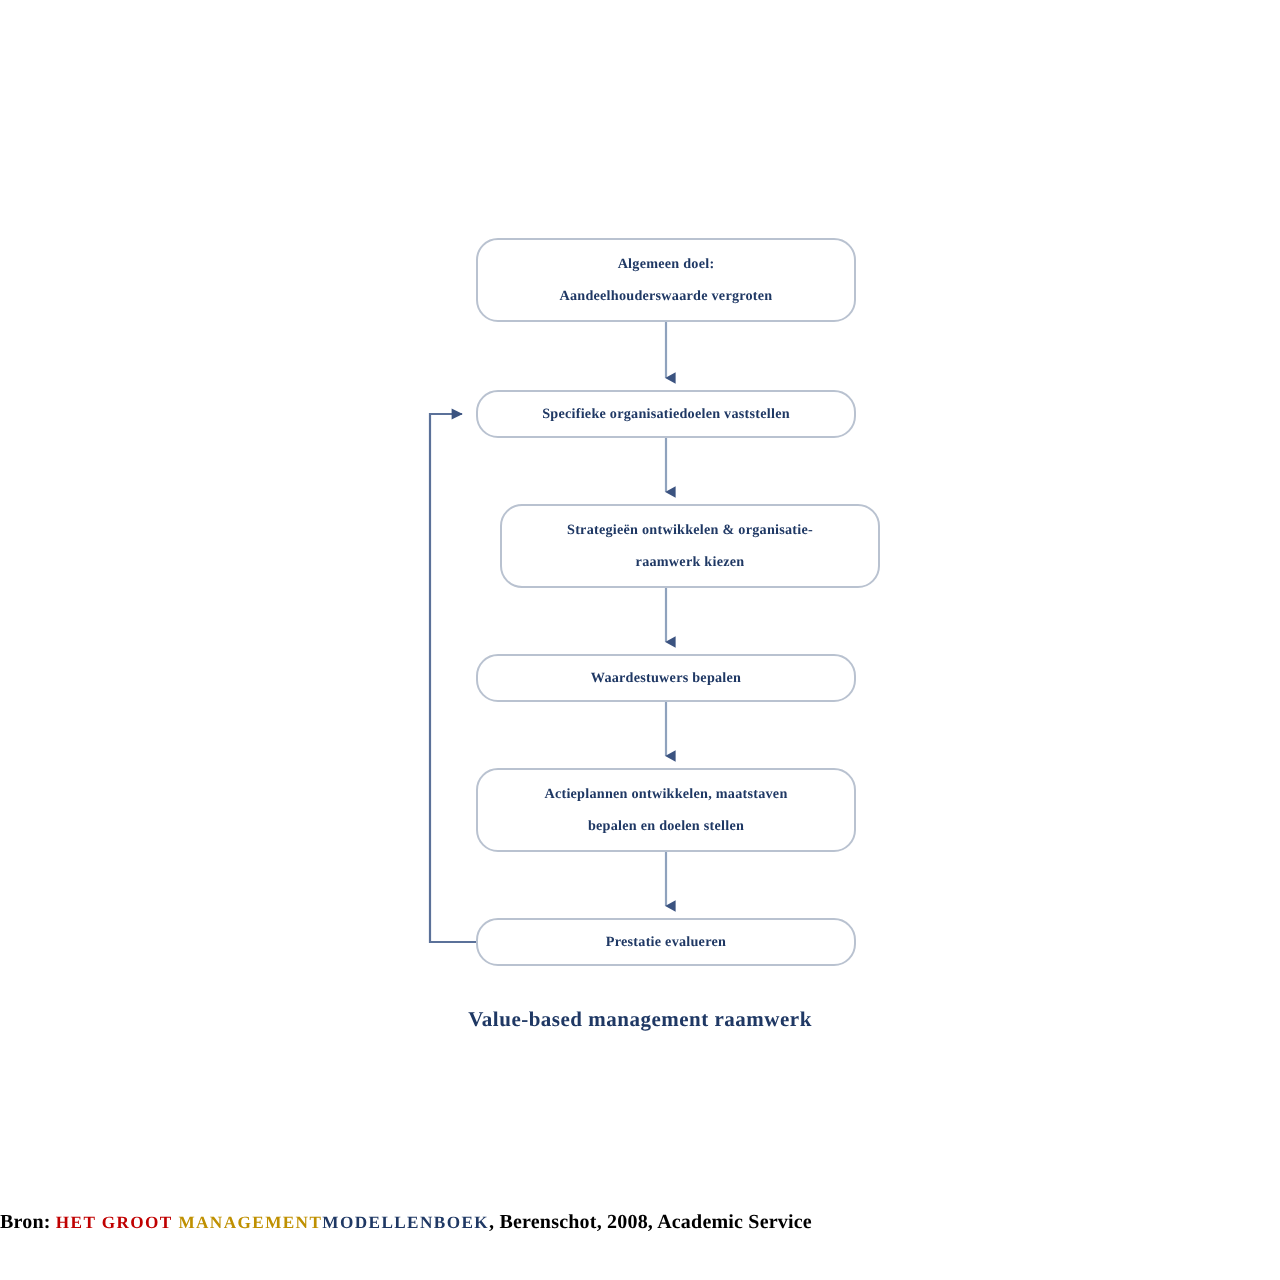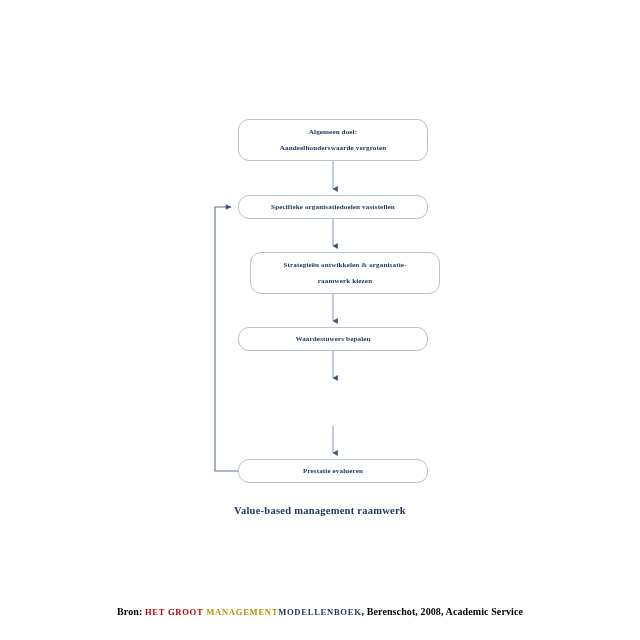--- a/index.html
+++ b/index.html
@@ -88,21 +88,20 @@
     font-weight: 700;
     letter-spacing: 0.25px;
   }
 
   
   #source-line {
     position: absolute;
     left: 0;
     top: 606px;
     width: 640px;
-    text-align: center;
     font-size: 10px;
     font-weight: 700;
     color: #000000;
     letter-spacing: 0.1px;
     white-space: nowrap;
   }
   #source-line .seg { display: inline; }
   .seg-bron   { color: #000000; }
   .seg-red    { color: #c00000; font-size: 8.6px; letter-spacing: 0.7px; }
   .seg-gold   { color: #bf9000; font-size: 8.6px; letter-spacing: 0.7px; }
@@ -148,20 +147,24 @@
 
     <div class="node" id="node-2">
       <span class="line">Strategieën ontwikkelen &amp; organisatie-</span>
       <span class="line">raamwerk kiezen</span>
     </div>
 
     <div class="node" id="node-3">
       <span class="line">Waardestuwers bepalen</span>
     </div>
 
+    <div class="node" id="node-4">
+      <span class="line">Actieplannen ontwikkelen, maatstaven</span>
+      <span class="line">bepalen en doelen stellen</span>
+    </div>
 
     <div class="node" id="node-5">
       <span class="line">Prestatie evalueren</span>
     </div>
 
   </div>
 
   <div id="caption">Value-based management raamwerk</div>
 
   <div id="source-line"><span class="seg seg-bron">Bron:&nbsp;</span><span class="seg seg-red">HET GROOT&nbsp;</span><span class="seg seg-gold">MANAGEMENT</span><span class="seg seg-navy">MODELLENBOEK</span><span class="seg seg-tail">, Berenschot, 2008, Academic Service</span></div>

